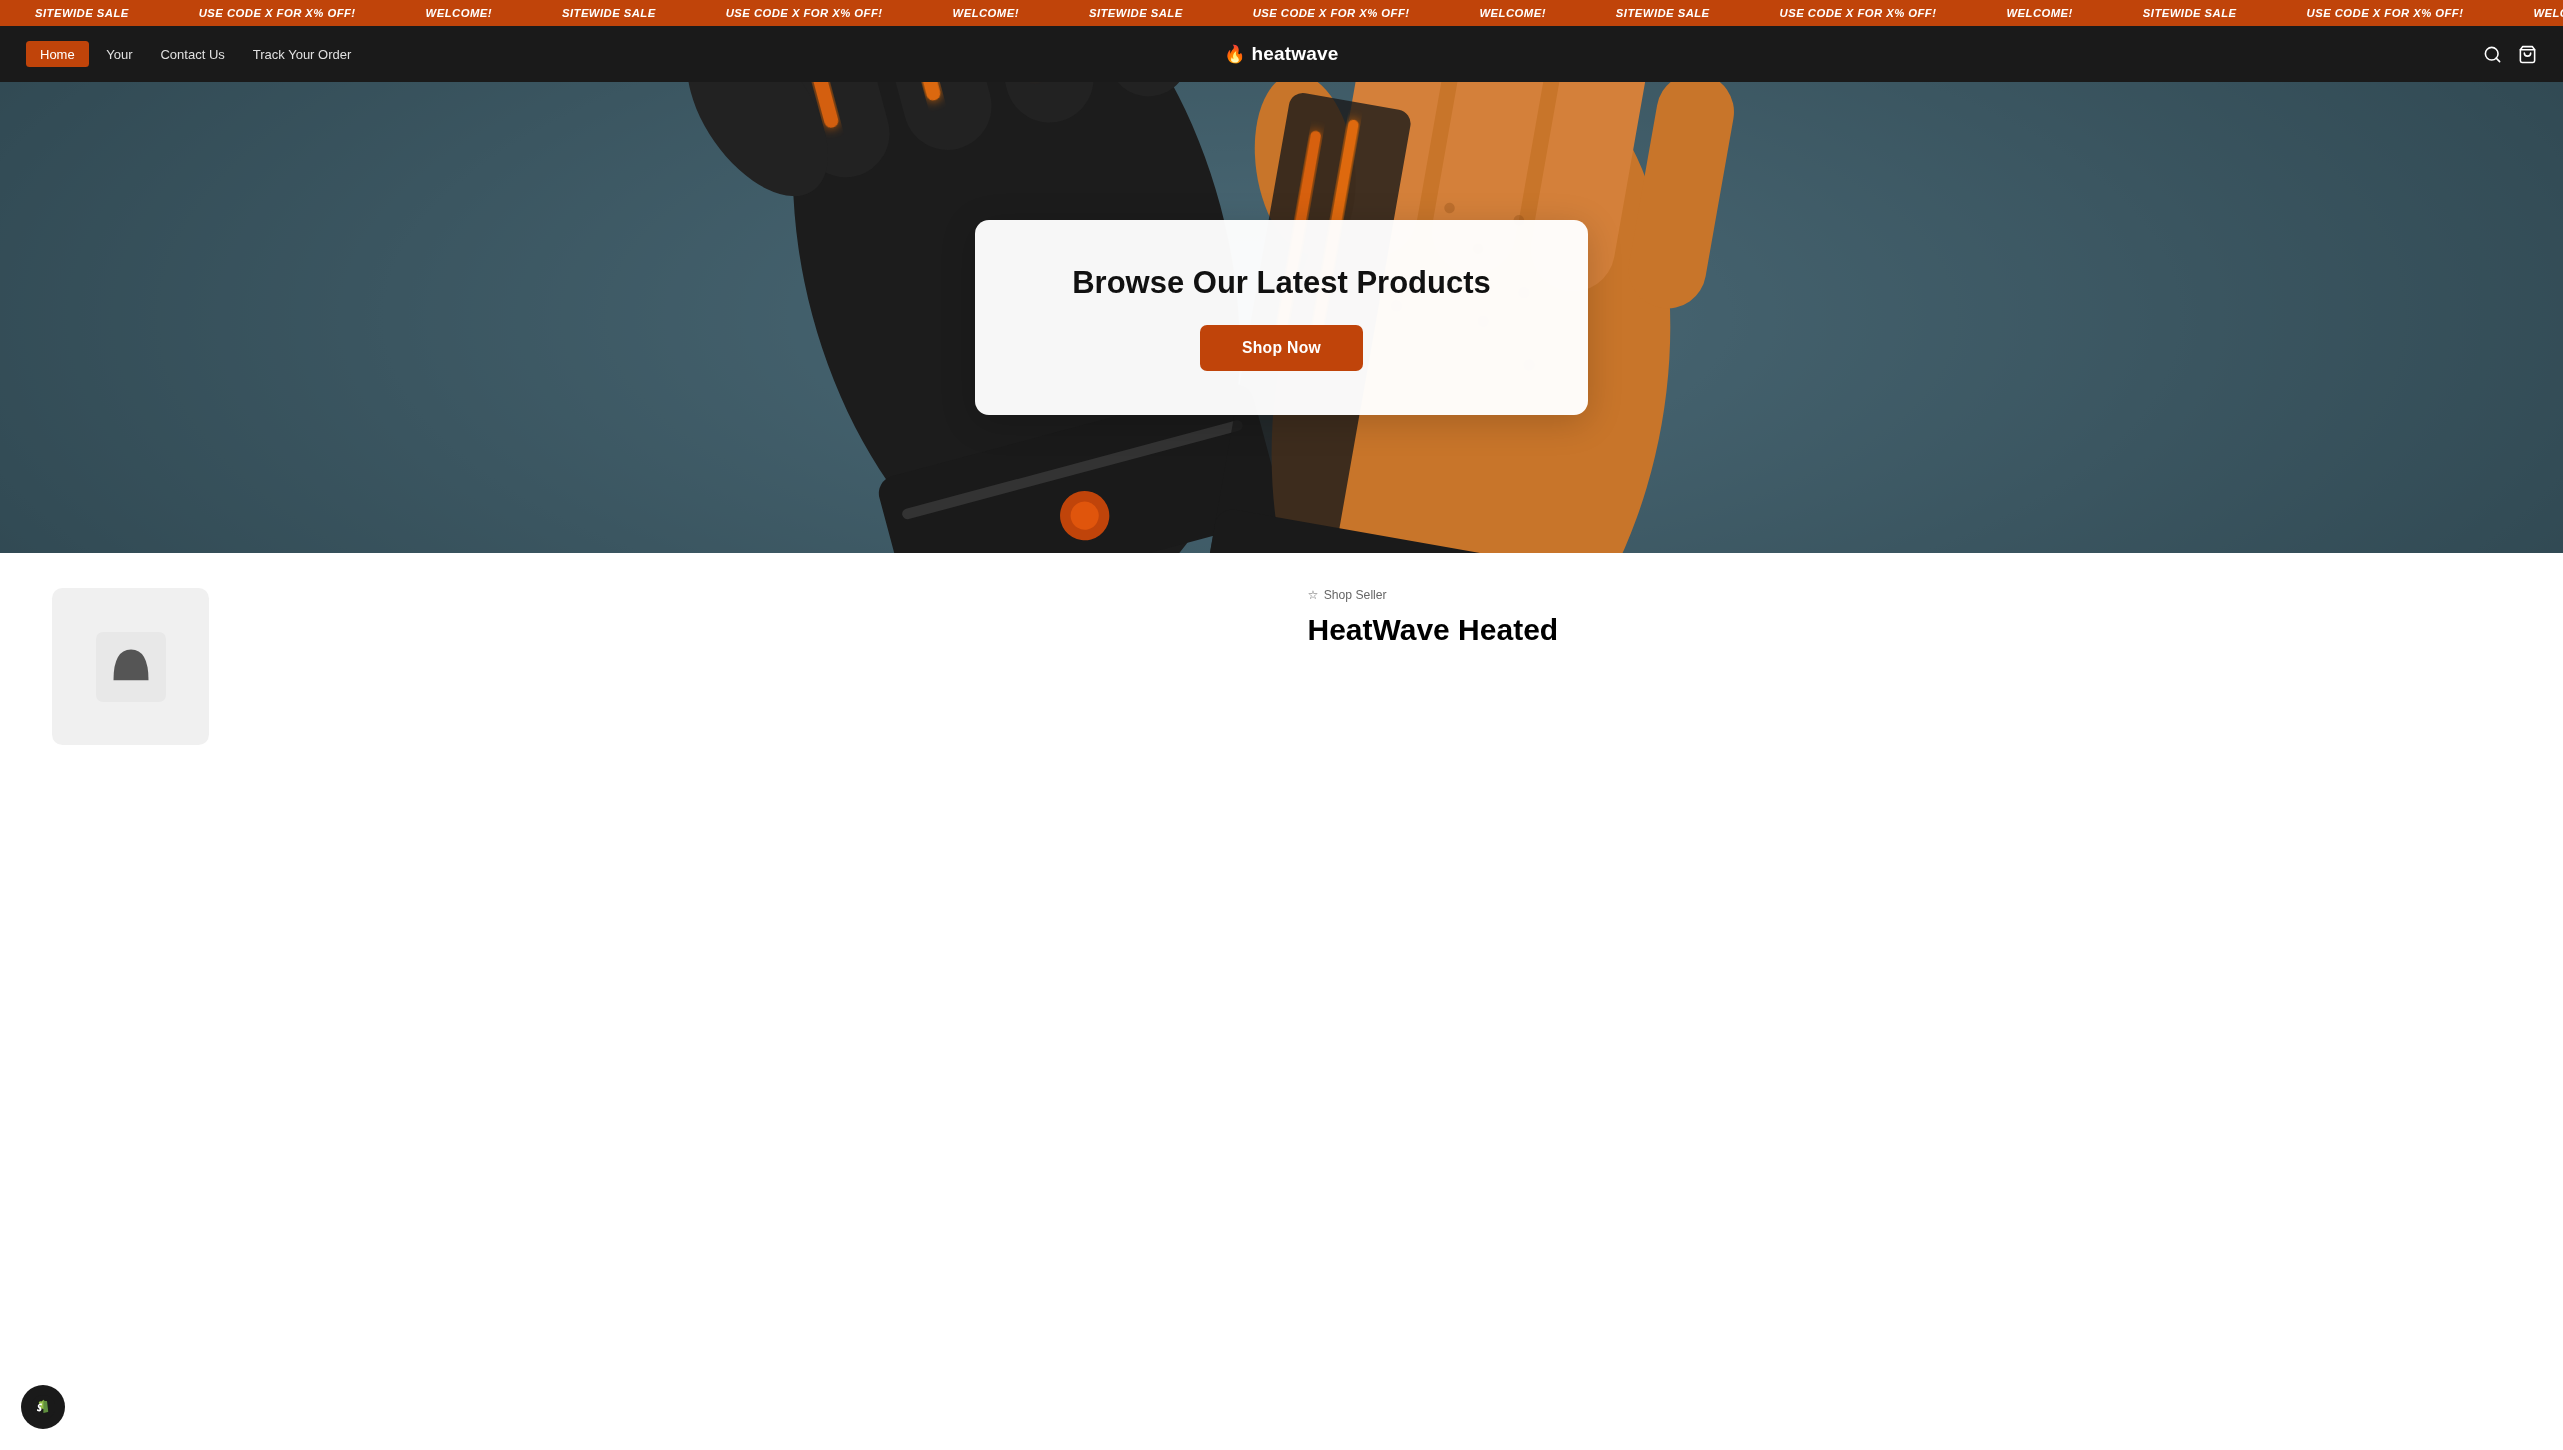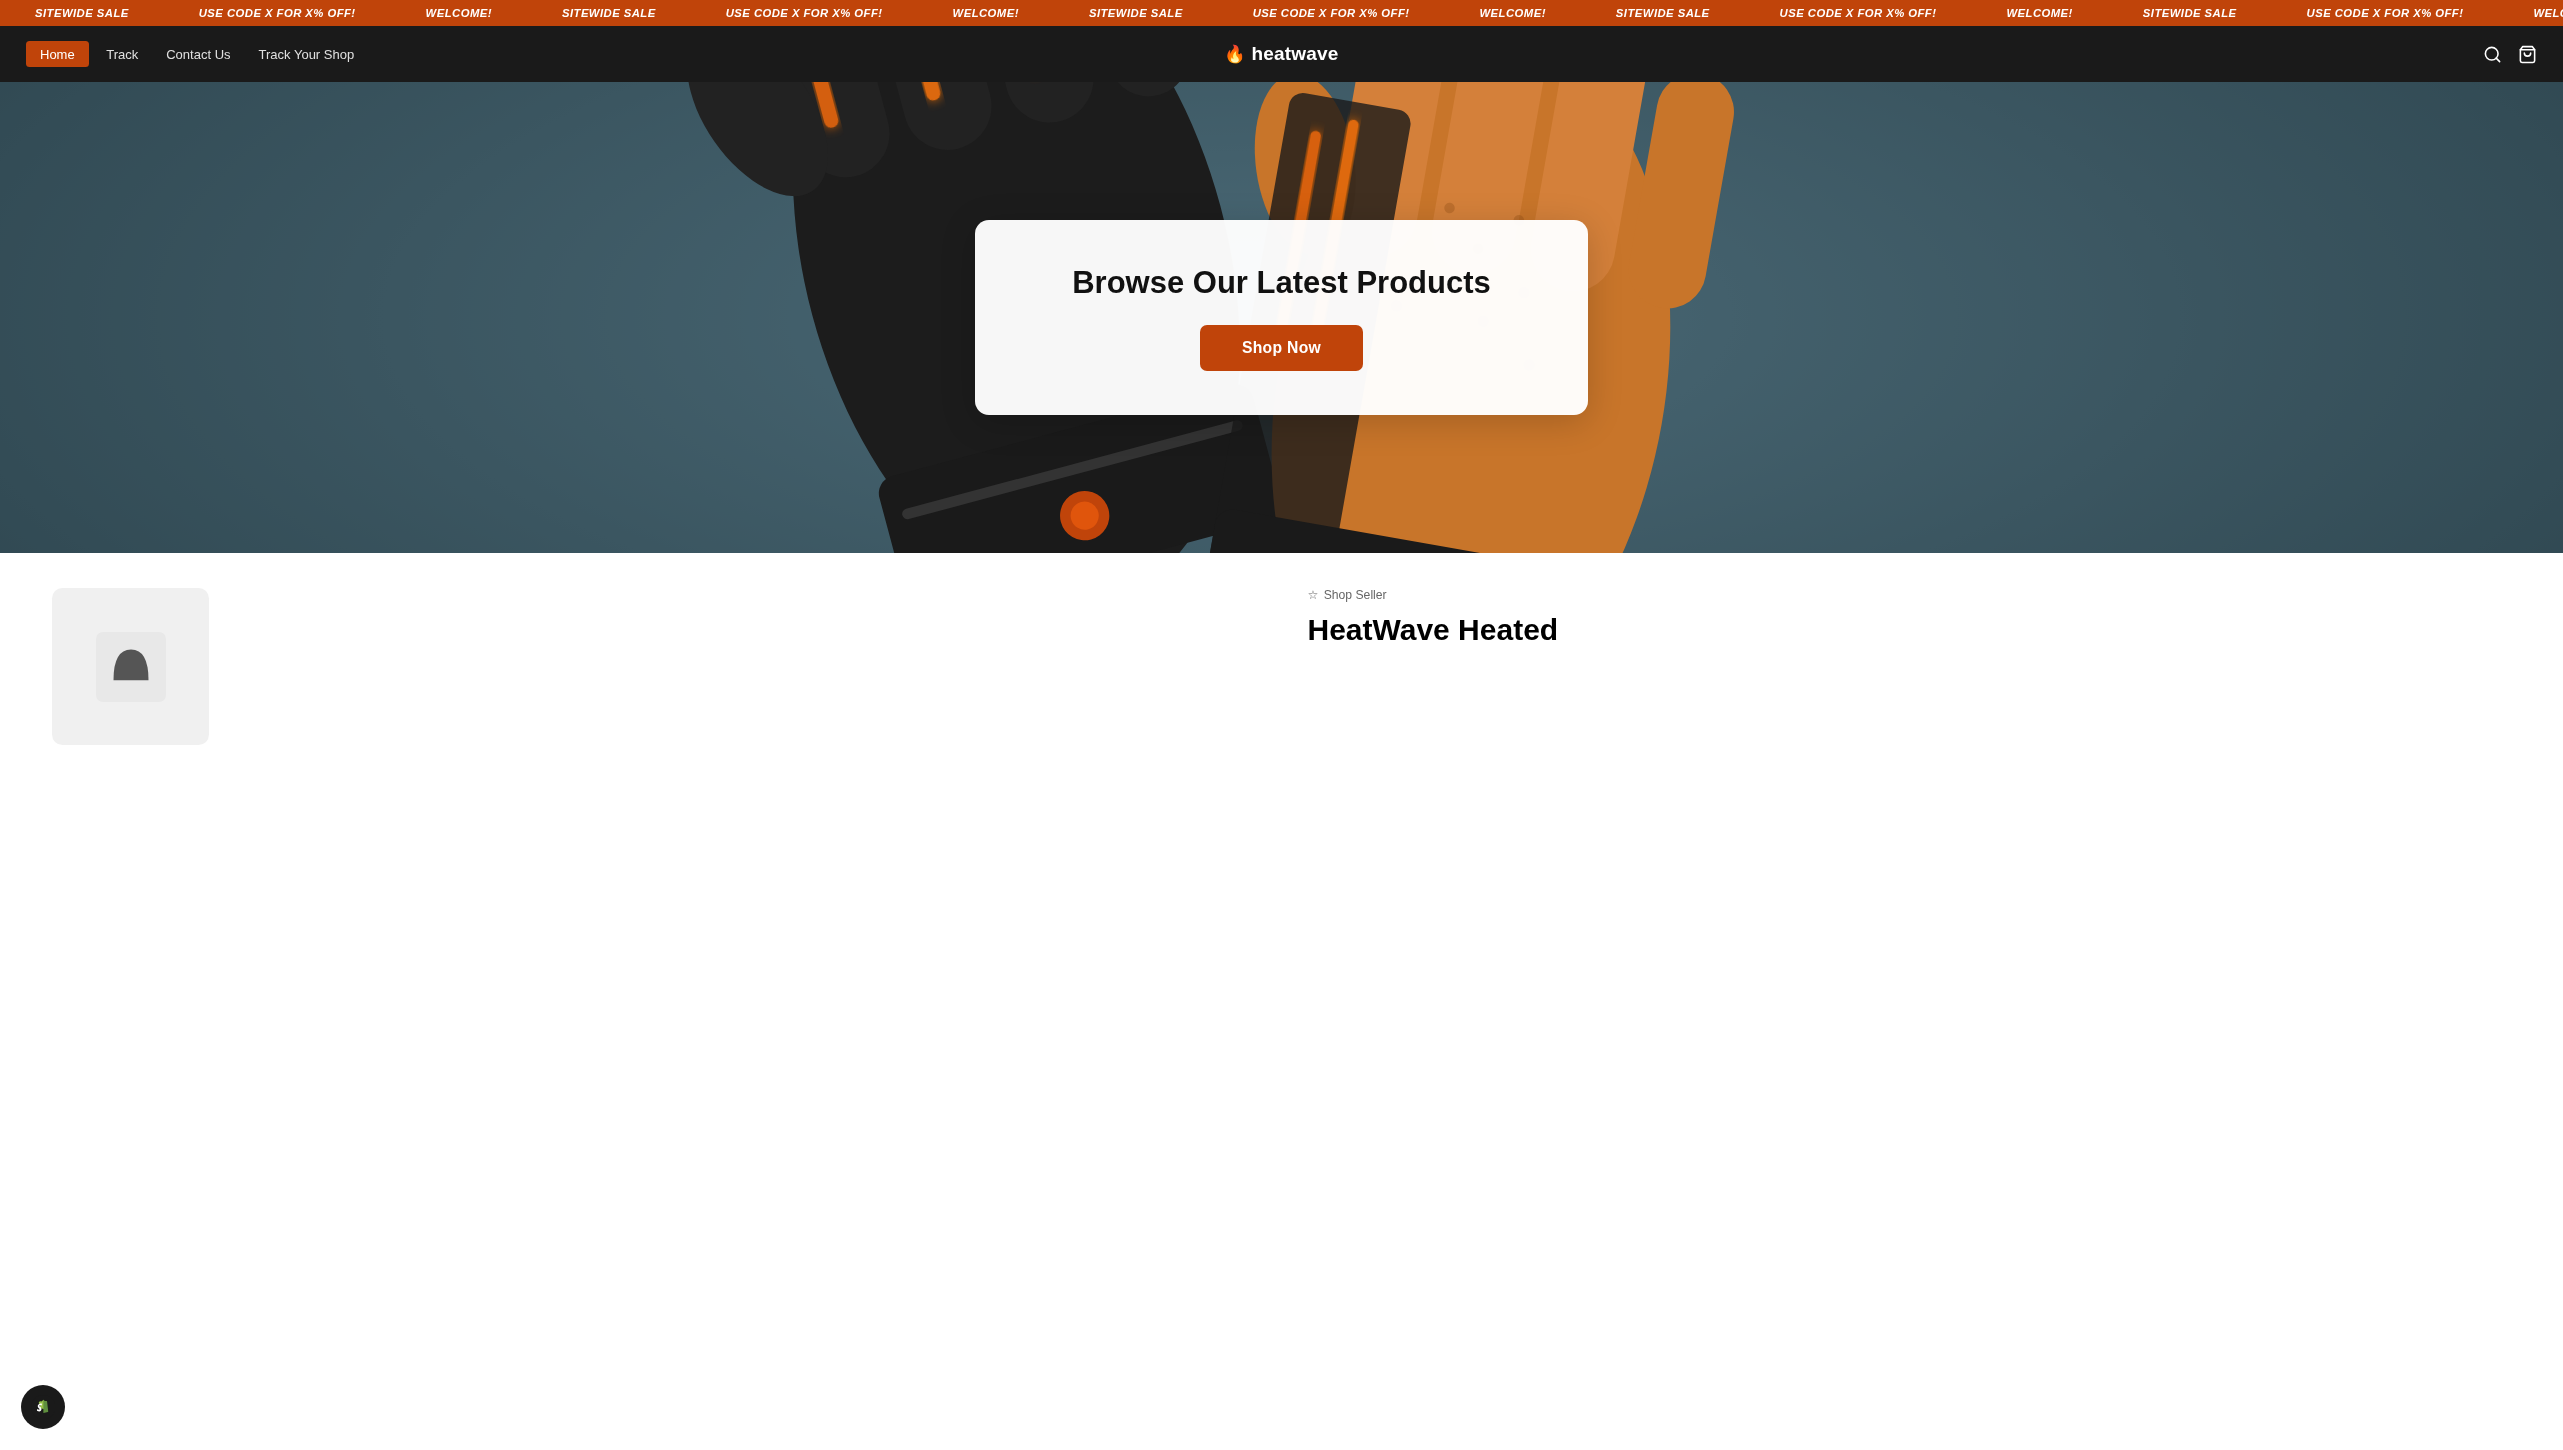--- a/index.html
+++ b/index.html
@@ -206,23 +206,23 @@
     <span class="announcement-item">SITEWIDE SALE</span>
     <span class="announcement-item">USE CODE X FOR X% OFF!</span>
     <span class="announcement-item">WELCOME!</span>
 
   </div>
 </div>
 
 <nav>
   <div class="nav-left">
     <button class="nav-home-btn">Home</button>
-    <a class="nav-link">Track</a>
+    <a class="nav-link">Your</a>
     <a class="nav-link">Contact Us</a>
-    <a class="nav-link">Track Your Shop</a>
+    <a class="nav-link">Track Your Order</a>
   </div>
 
   <a class="nav-logo">
     <span class="flame-icon">🔥</span>
     <span>heatwave</span>
   </a>
 
   <div class="nav-right">
     <button class="nav-icon-btn">
       <svg width="19" height="19" viewBox="0 0 24 24" fill="none" stroke="currentColor" stroke-width="2" stroke-linecap="round" stroke-linejoin="round">

